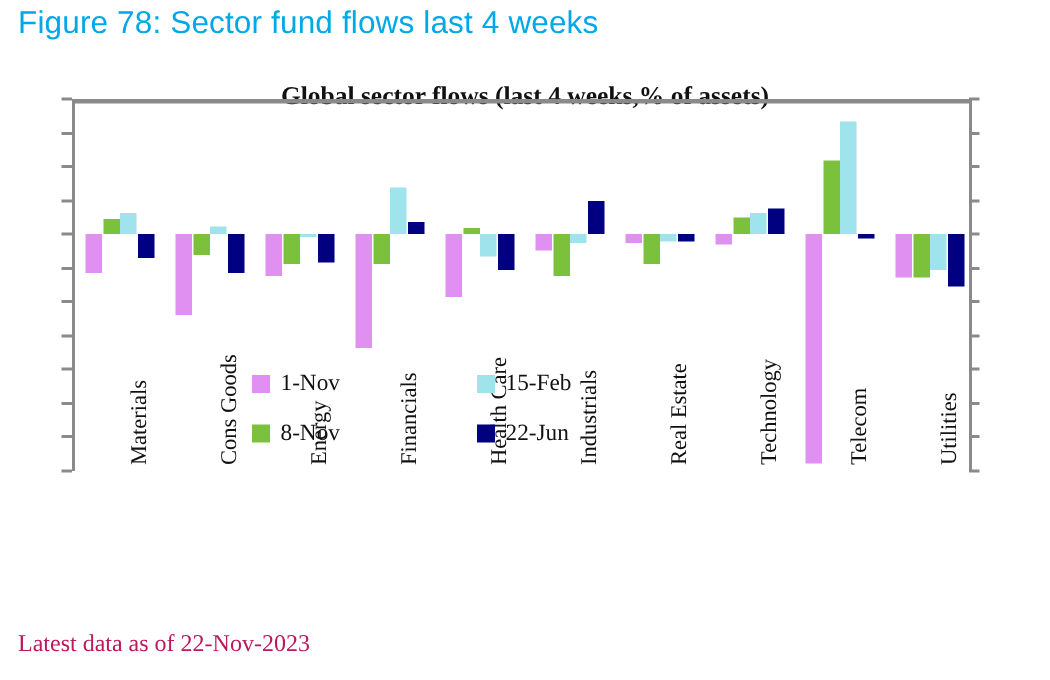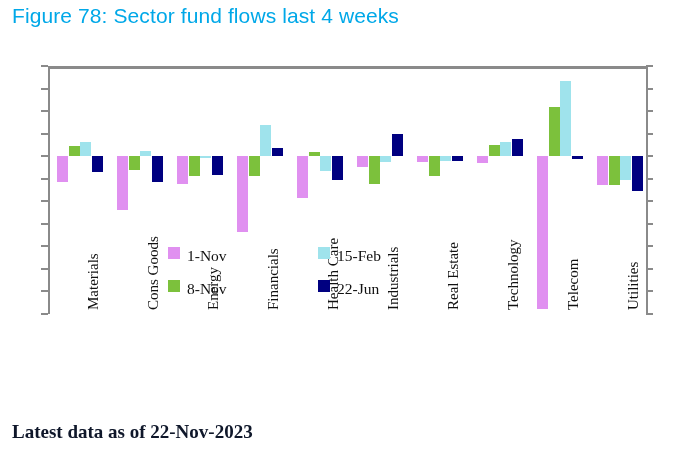--- a/index.html
+++ b/index.html
@@ -105,53 +105,53 @@
   #legend {
     position: absolute;
     left: 120px;
     top: 195px;
     width: 300px;
     height: 62px;
   }
   .legend-item {
     position: absolute;
     display: flex;
-    align-items: flex-start;
+    align-items: center;
     white-space: nowrap;
     padding-left: 48px;
   }
   .legend-swatch {
     width: 12px;
     height: 12px;
     margin-right: 7px;
     flex: 0 0 auto;
   }
   .legend-text {
     font-size: 15.5px;
     color: #111111;
   }
 
   
   #footnote {
     position: absolute;
     left: 12px;
     top: 421px;
-    font-size: 19px;
-    color: #0f172a;
-    white-space: nowrap;
-    font-weight: bold;
+    font-size: 16px;
+    color: #be185d;
+    white-space: nowrap;
   }
 </style>
 </head>
 <body>
 
 <div id="figure-title">Figure 78: Sector fund flows last 4 weeks</div>
 
 <div id="chart-area">
 
+  <div id="chart-title">Global sector flows (last 4 weeks,% of assets)</div>
 
   <div id="plot">
 
     <div class="axis-spine" id="spine-left"></div>
     <div class="axis-spine" id="spine-right"></div>
 
     <div id="zero-line"></div>
 
     <div id="ticks-layer">
         <div class="tick left" style="top: -1px; background: rgb(138, 138, 138);"></div>

